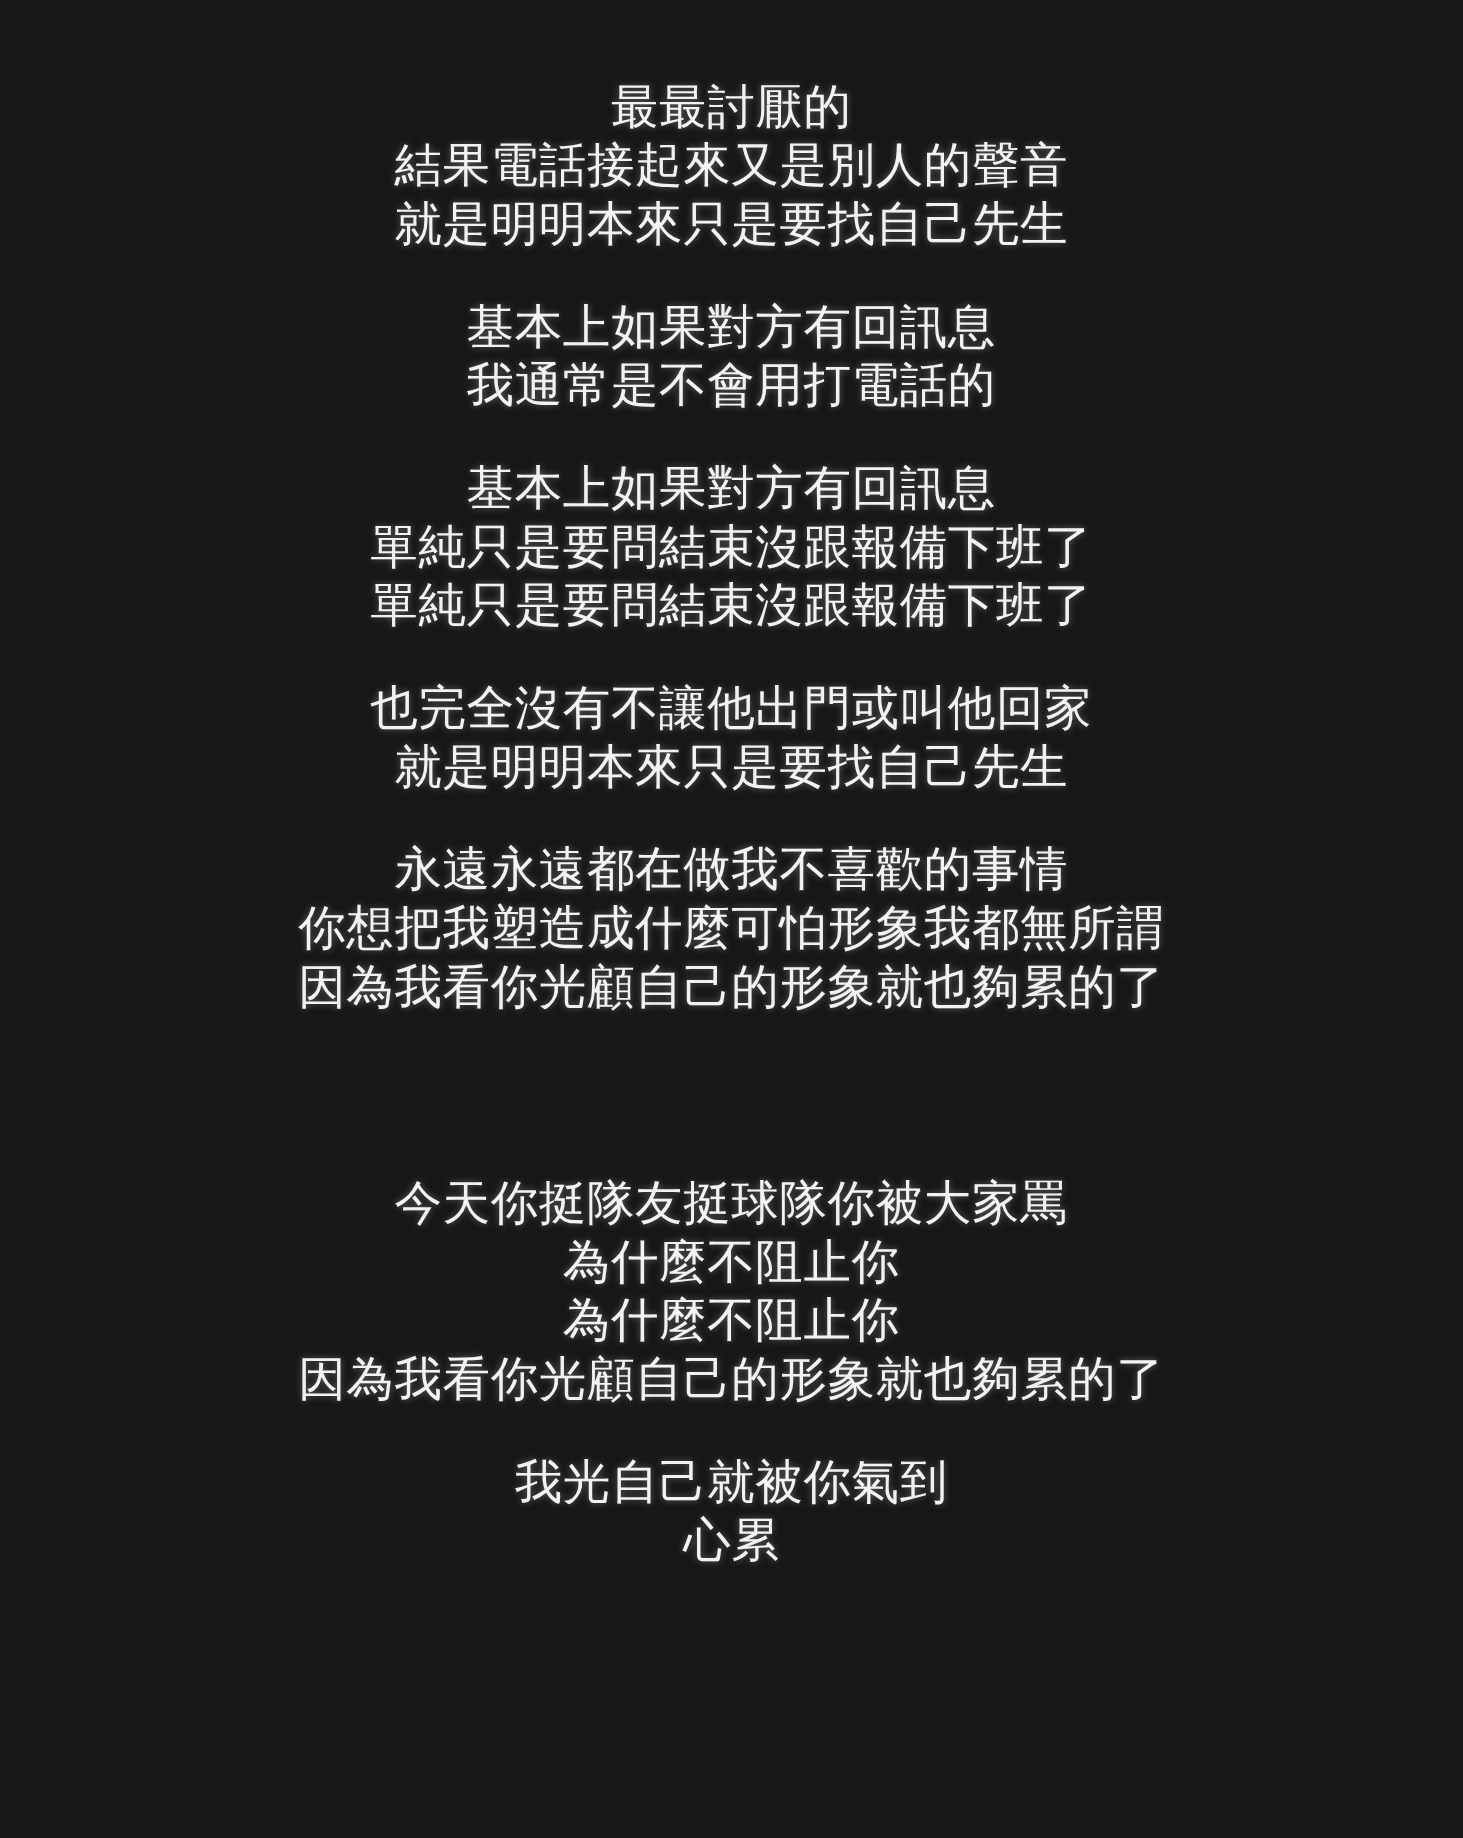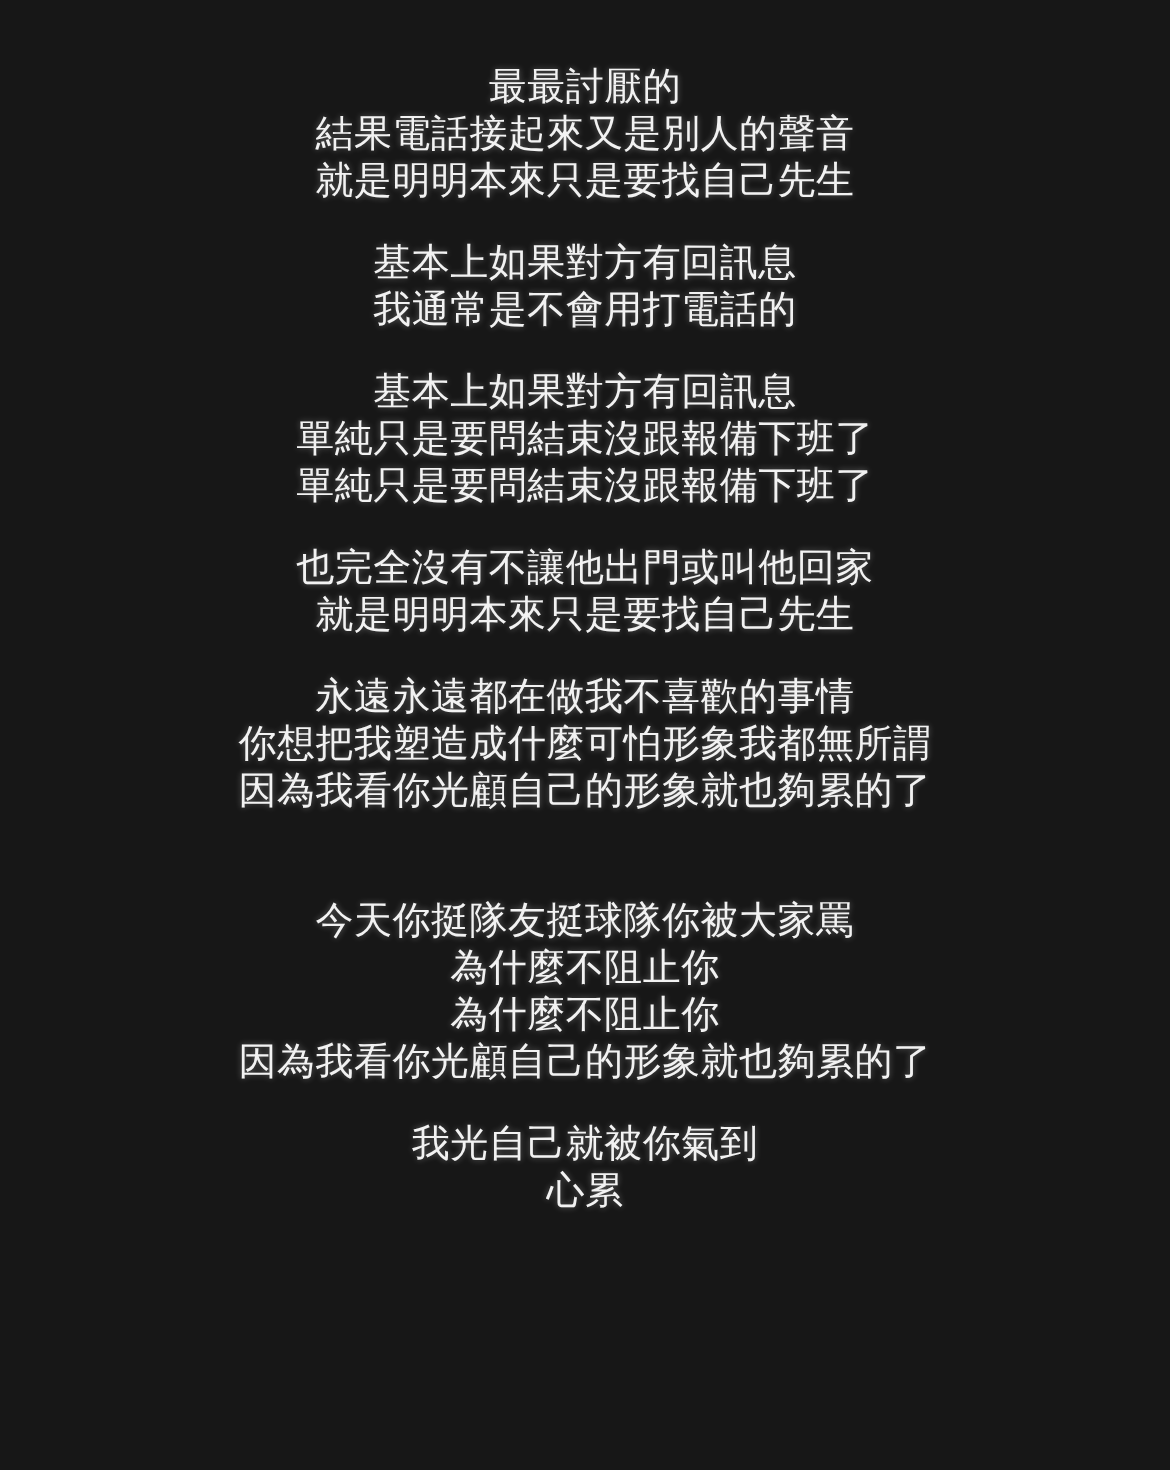--- a/index.html
+++ b/index.html
@@ -20,21 +20,21 @@
     padding-top: 63px;
     display: flex;
     flex-direction: column;
     align-items: center;
   }
   .paragraph {
     margin: 0 0 35px 0;
     text-align: center;
   }
   .paragraph.big-gap {
-    margin-top: 48px;
+    margin-top: 91px;
   }
   .text-line {
     font-size: 38px;
     line-height: 47px;
     font-weight: 500;
     letter-spacing: 0.5px;
     color: #f2f2f2;
     text-shadow: 0 0 6px rgba(255,255,255,0.35);
     white-space: nowrap;
   }

